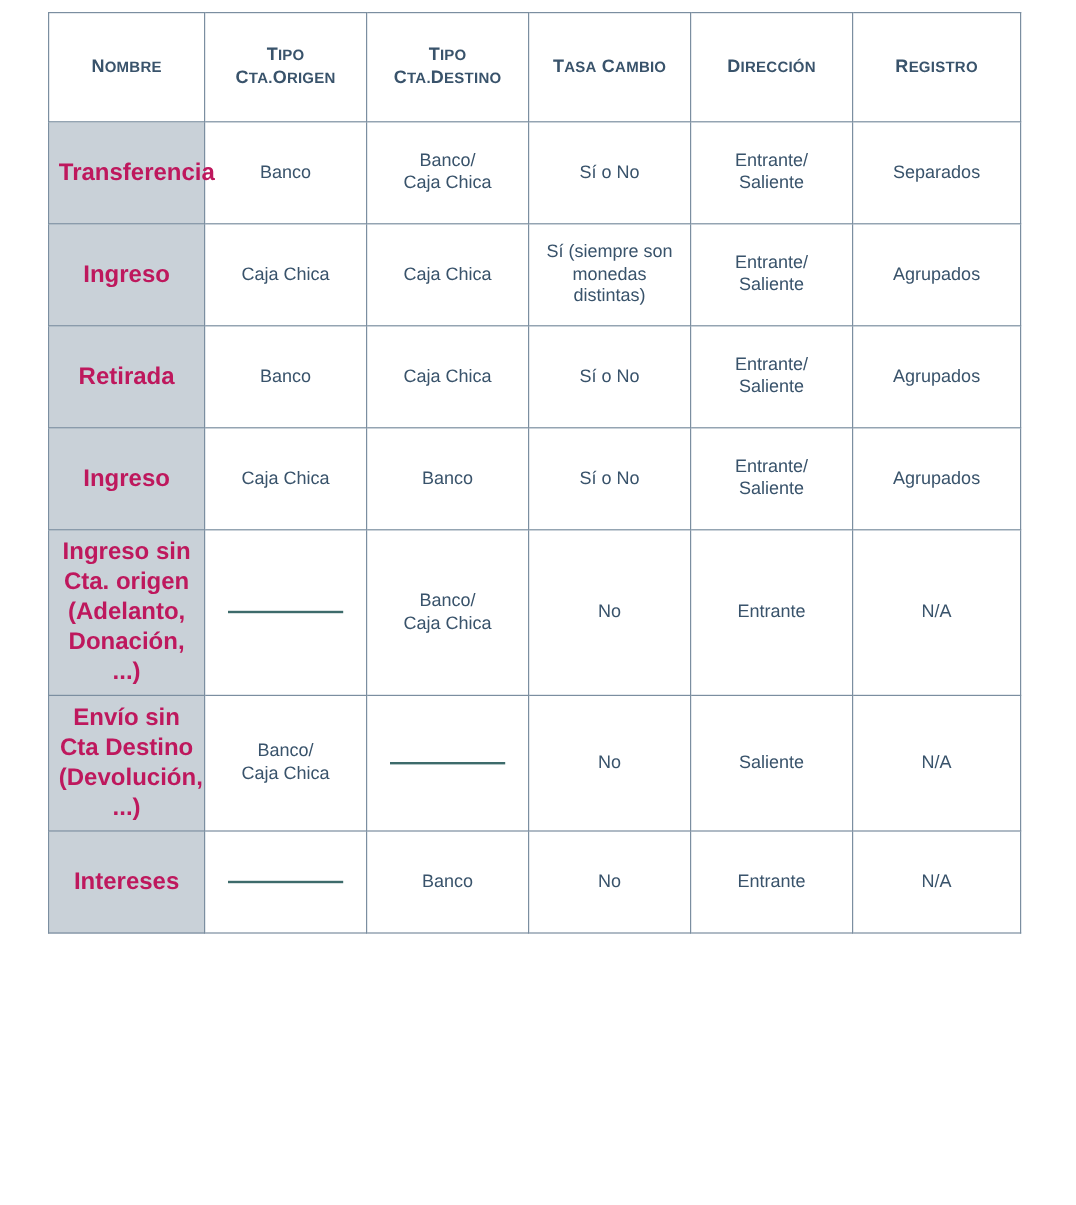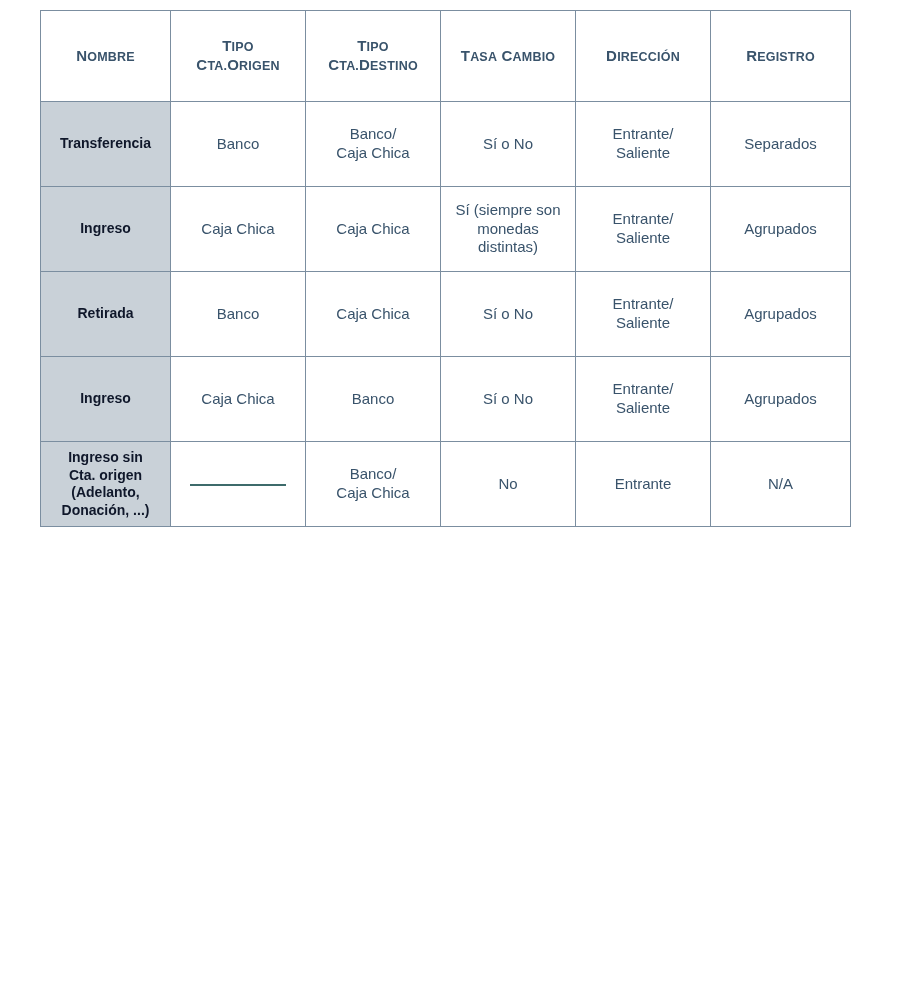--- a/index.html
+++ b/index.html
@@ -55,22 +55,22 @@
   thead th .cap {
     font-size: 15px;
   }
   thead th .rest {
     font-size: 12.5px;
     text-transform: uppercase;
   }
   tbody td.rowhead {
     background: #c9d1d8;
     font-weight: bold;
-    font-size: 14px;
-    color: #0f172a;
+    font-size: 20px;
+    color: #be185d;
   }
   tbody tr td {
     height: 72px;
   }
   .dash {
     display: inline-block;
     width: 96px;
     height: 0;
     border-top: 2px solid #3d6b6b;
     vertical-align: middle;
@@ -158,15 +158,35 @@
 Cta. origen
 (Adelanto,
 Donación, ...)</td>
         <td><span class="dash"></span></td>
         <td class="nowrap-line">Banco/
 Caja Chica</td>
         <td class="nowrap-line">No</td>
         <td class="nowrap-line">Entrante</td>
         <td class="nowrap-line">N/A</td>
       </tr>
+      <tr>
+        <td class="rowhead nowrap-line">Envío sin
+Cta Destino
+(Devolución,
+...)</td>
+        <td class="nowrap-line">Banco/
+Caja Chica</td>
+        <td><span class="dash"></span></td>
+        <td class="nowrap-line">No</td>
+        <td class="nowrap-line">Saliente</td>
+        <td class="nowrap-line">N/A</td>
+      </tr>
+      <tr>
+        <td class="rowhead nowrap-line">Intereses</td>
+        <td><span class="dash"></span></td>
+        <td class="nowrap-line">Banco</td>
+        <td class="nowrap-line">No</td>
+        <td class="nowrap-line">Entrante</td>
+        <td class="nowrap-line">N/A</td>
+      </tr>
     </tbody>
   </table>
 </div>
 
 </body></html>

